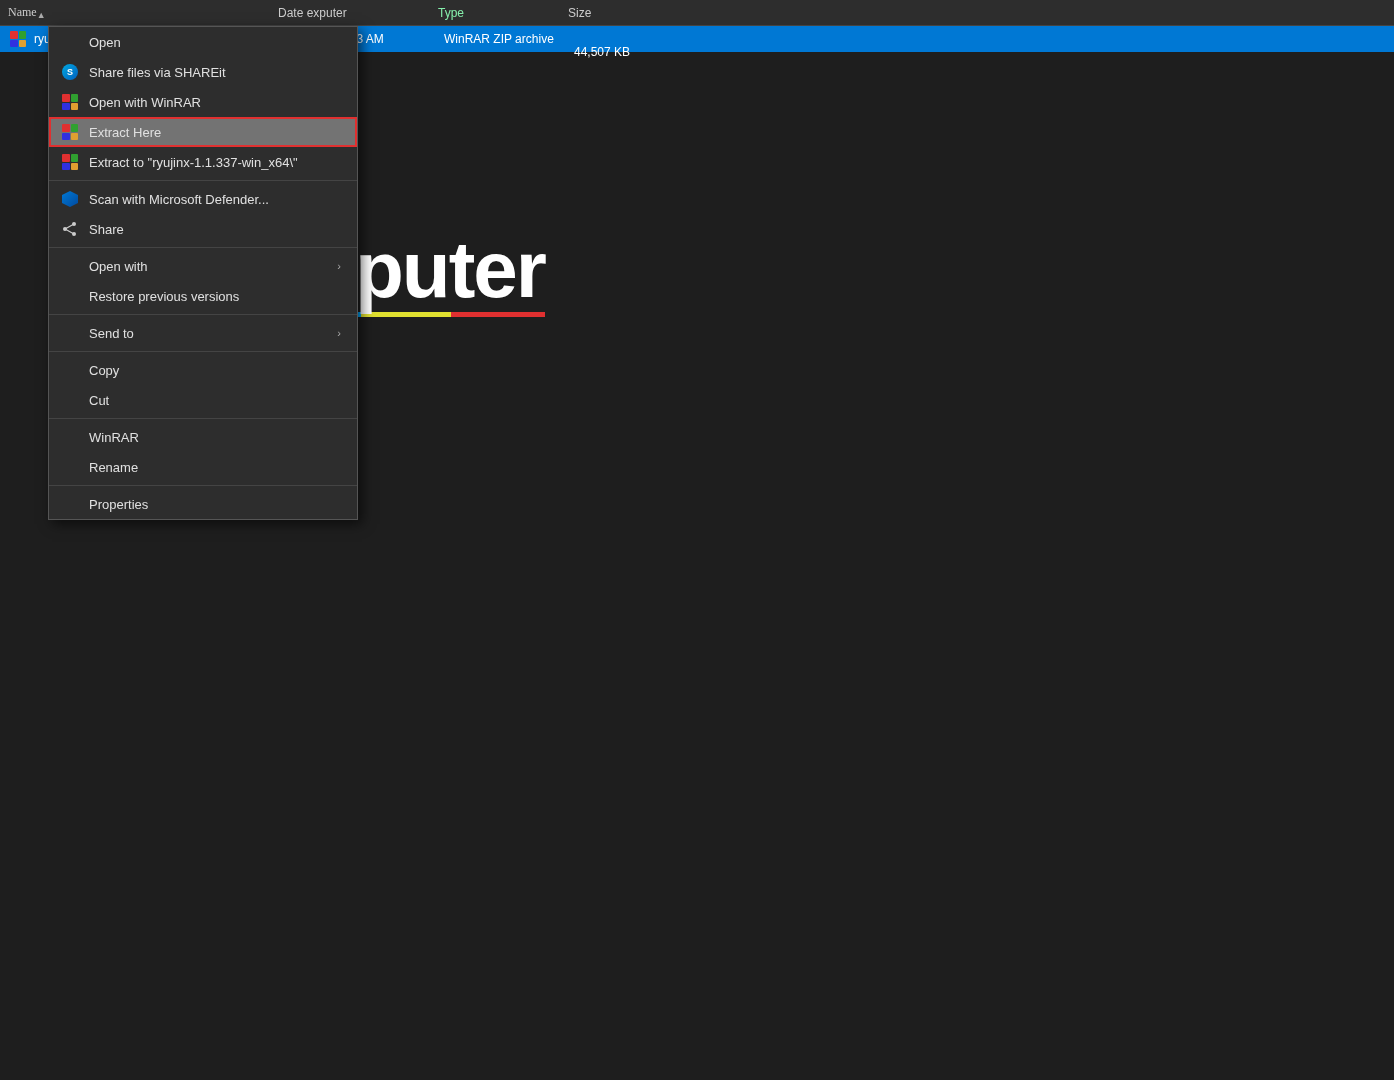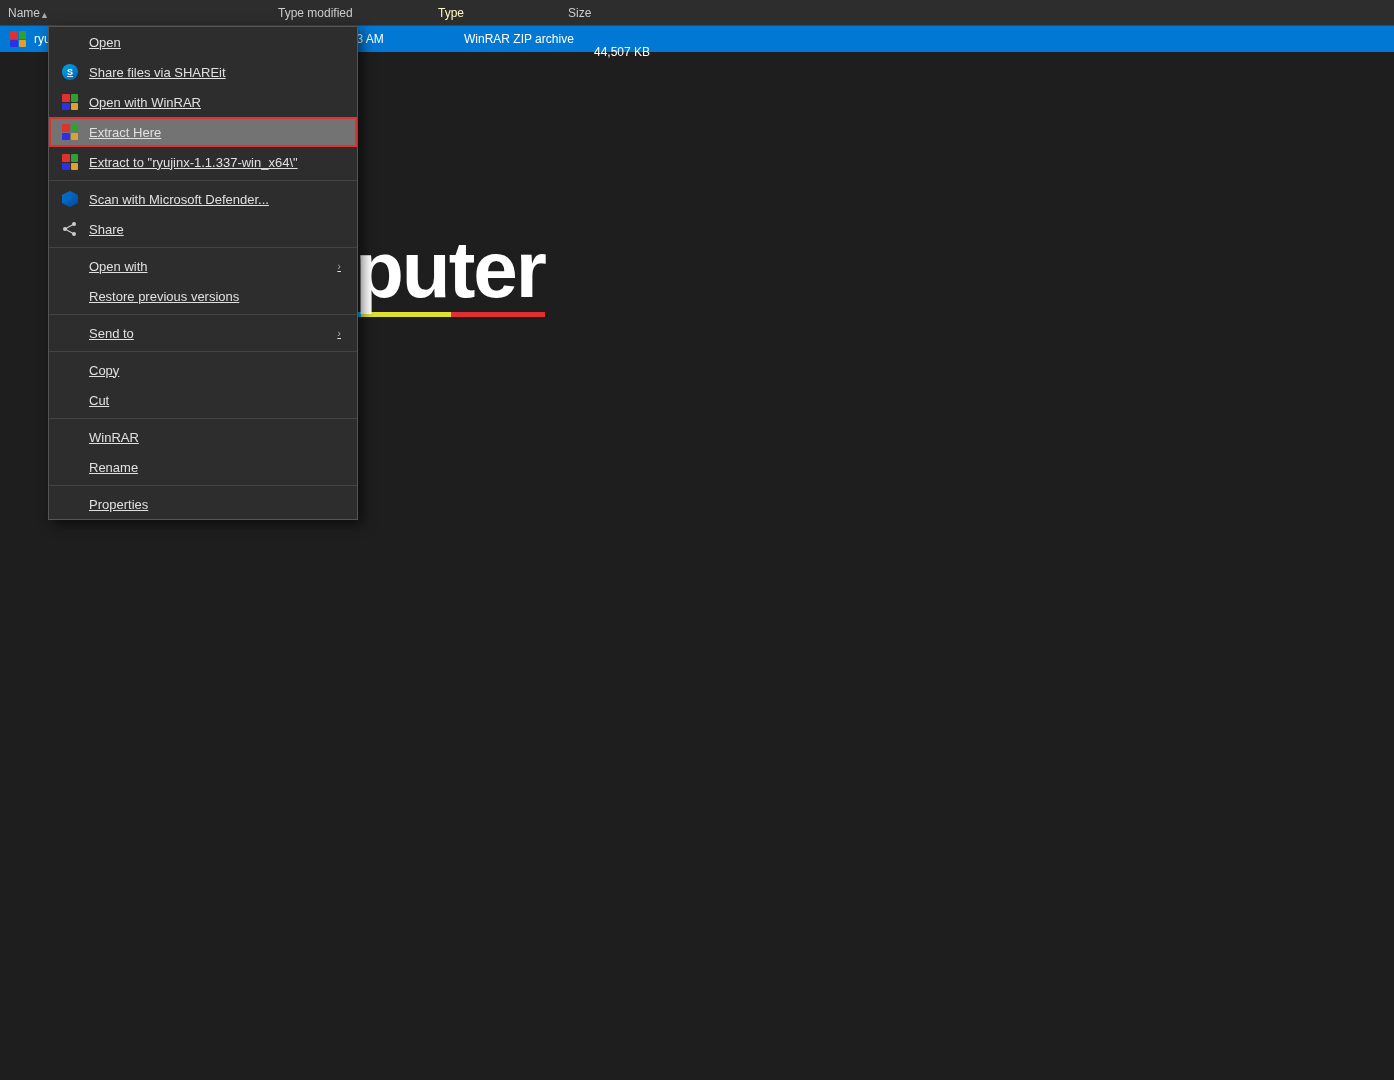--- a/index.html
+++ b/index.html
@@ -32,24 +32,25 @@
       border-bottom: 1px solid #444;
       padding: 0 8px;
     }
 
     .col-name {
       width: 270px;
       font-size: 12px;
       color: #ccc;
       display: flex;
       align-items: flex-end;
+      font-family: Liberation Serif, serif;
     }
 
     .col-date { width: 160px; font-size: 12px; color: #ccc; }
-    .col-type { width: 130px; font-size: 12px; color: #fef9c3; }
+    .col-type { width: 130px; font-size: 12px; color: #86efac; }
     .col-size { width: 80px; font-size: 12px; color: #ccc; }
 
     .sort-arrow {
       font-size: 9px;
       color: #aaa;
     }
 
     
     .file-row {
       display: flex;
@@ -70,21 +71,21 @@
 
     .file-name-cell {
       width: 250px;
       font-size: 12px;
       color: #fff;
       white-space: nowrap;
       overflow: hidden;
     }
 
     .file-date-cell { width: 160px; font-size: 12px; color: #fff; }
-    .file-type-cell { width: 130px; font-size: 12px; color: #fff; margin-left: 20px; }
+    .file-type-cell { width: 130px; font-size: 12px; color: #fff; }
     .file-size-cell { width: 80px; font-size: 12px; color: #fff; margin-top: 25px; }
 
     
     .context-menu {
       position: absolute;
       top: 26px;
       left: 48px;
       width: 310px;
       background: #2d2d2d;
       border: 1px solid #555;
@@ -94,21 +95,20 @@
 
     .menu-item {
       display: flex;
       align-items: center;
       height: 30px;
       padding: 0 16px 0 12px;
       cursor: pointer;
       white-space: nowrap;
       gap: 10px;
       position: relative;
-      text-decoration: underline;
     }
 
     .menu-item.highlighted {
       background: #737373;
       outline: 2px solid #e03030;
       outline-offset: -2px;
     }
 
     .menu-item-icon {
       width: 18px;
@@ -193,21 +193,21 @@
 </head>
 <body>
 
 <div class="file-explorer">
   <div class="column-headers">
     <div class="col-name">
       <span>Name</span>
       <span class="sort-arrow">▲</span>
     </div>
     <div class="col-date">
-      <span>Type modified</span>
+      <span>Date exputer</span>
     </div>
     <div class="col-type">
       <span>Type</span>
     </div>
     <div class="col-size">
       <span>Size</span>
     </div>
   </div>
 
   <div class="file-row">

